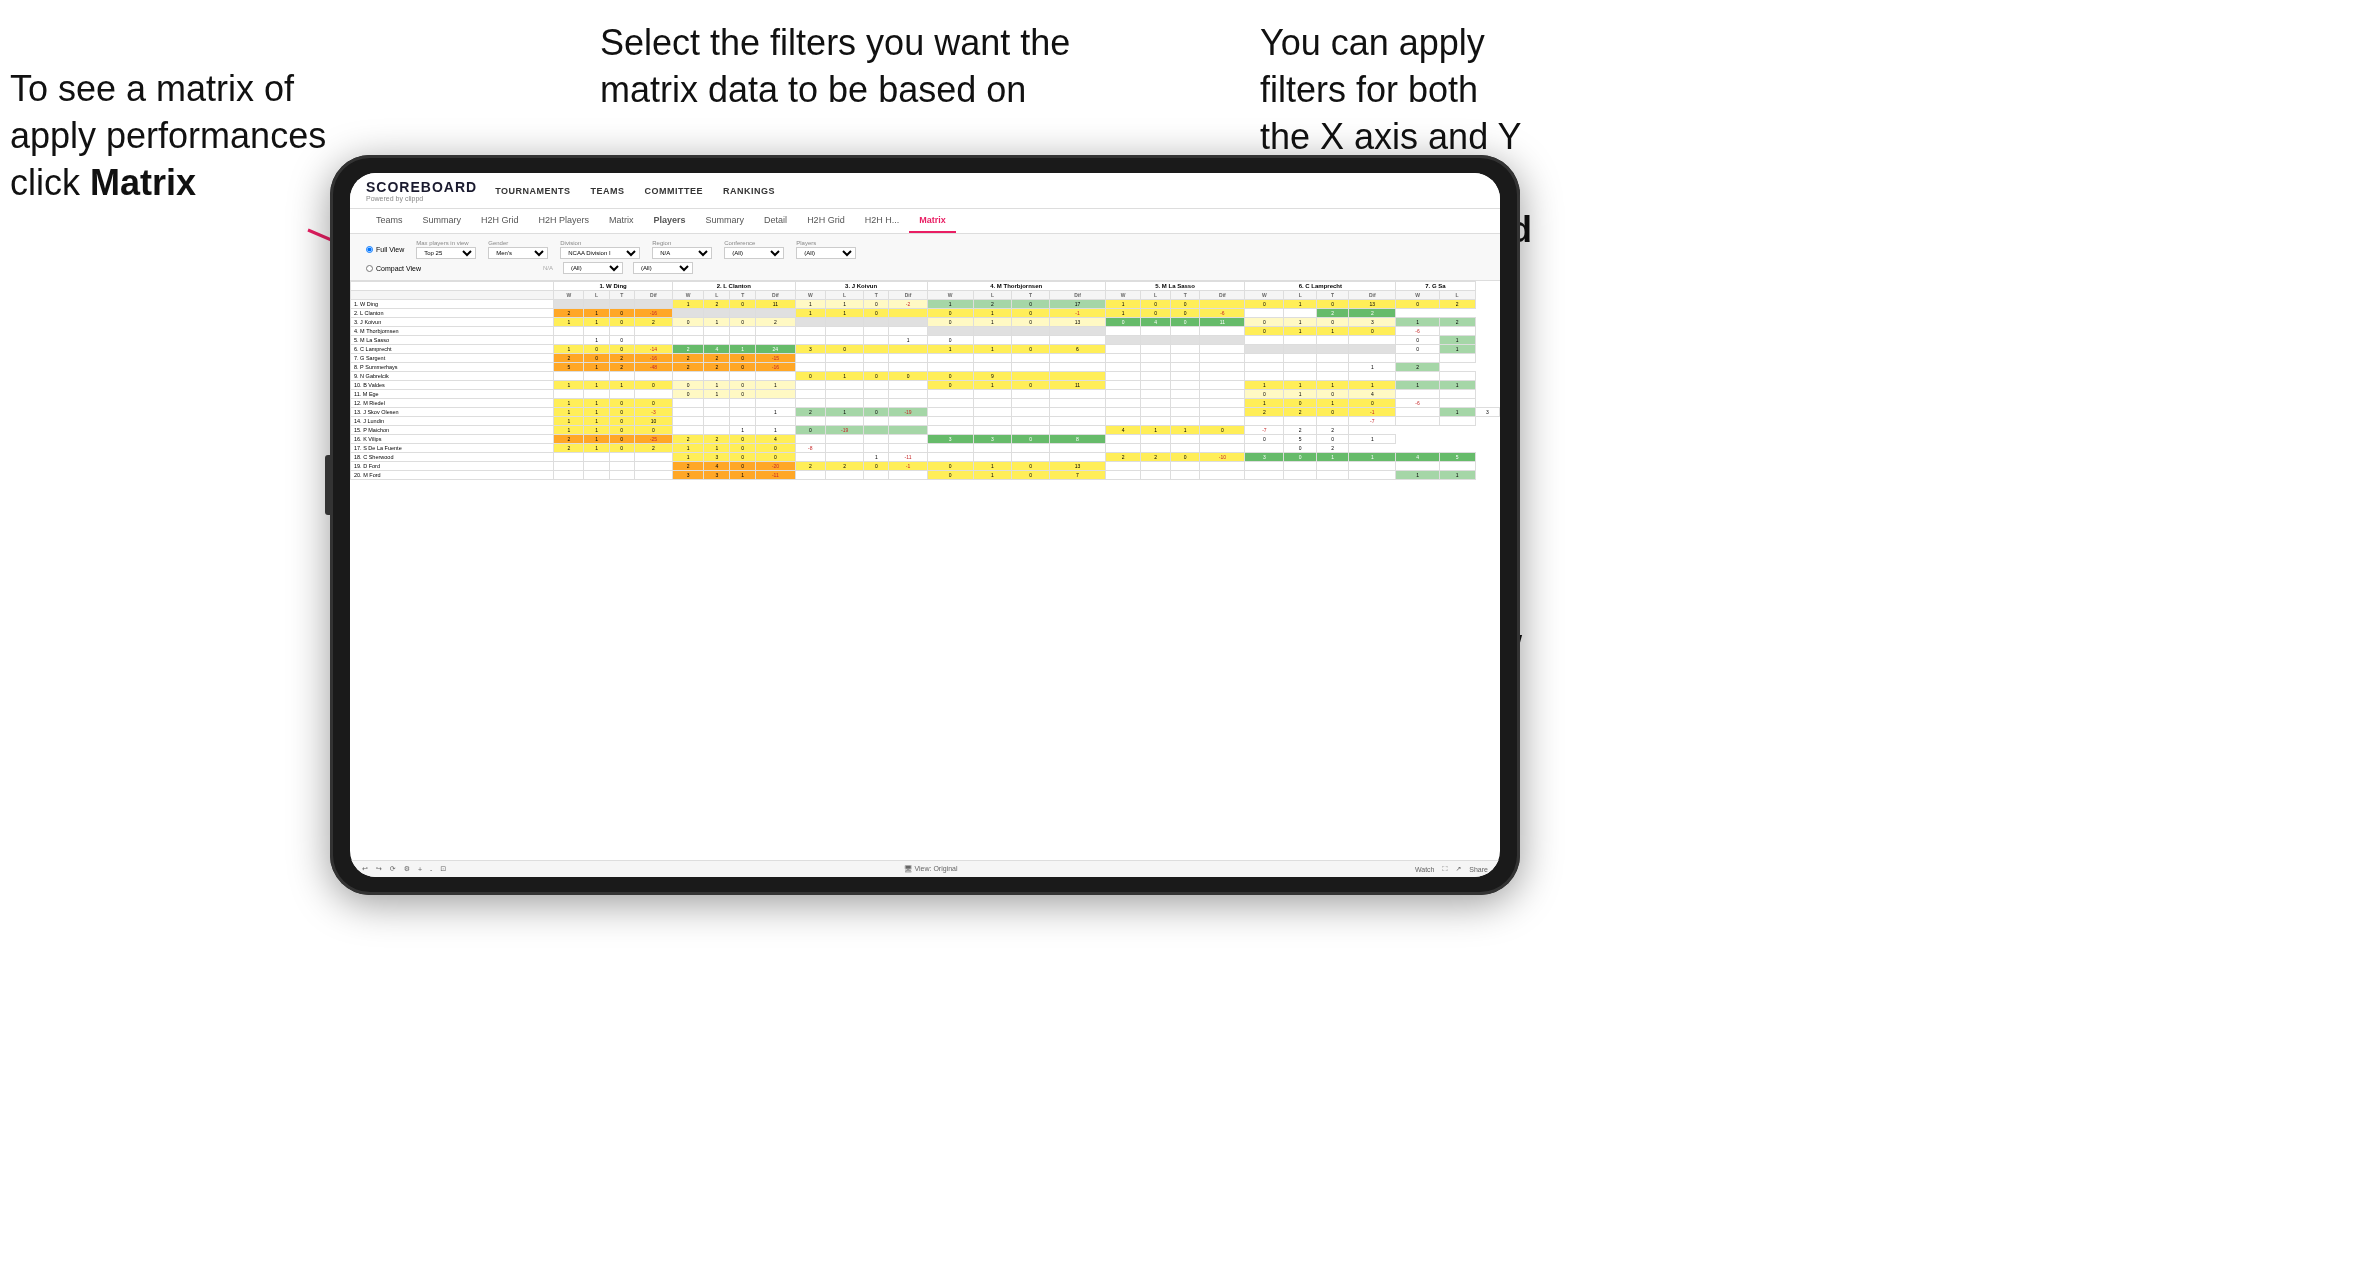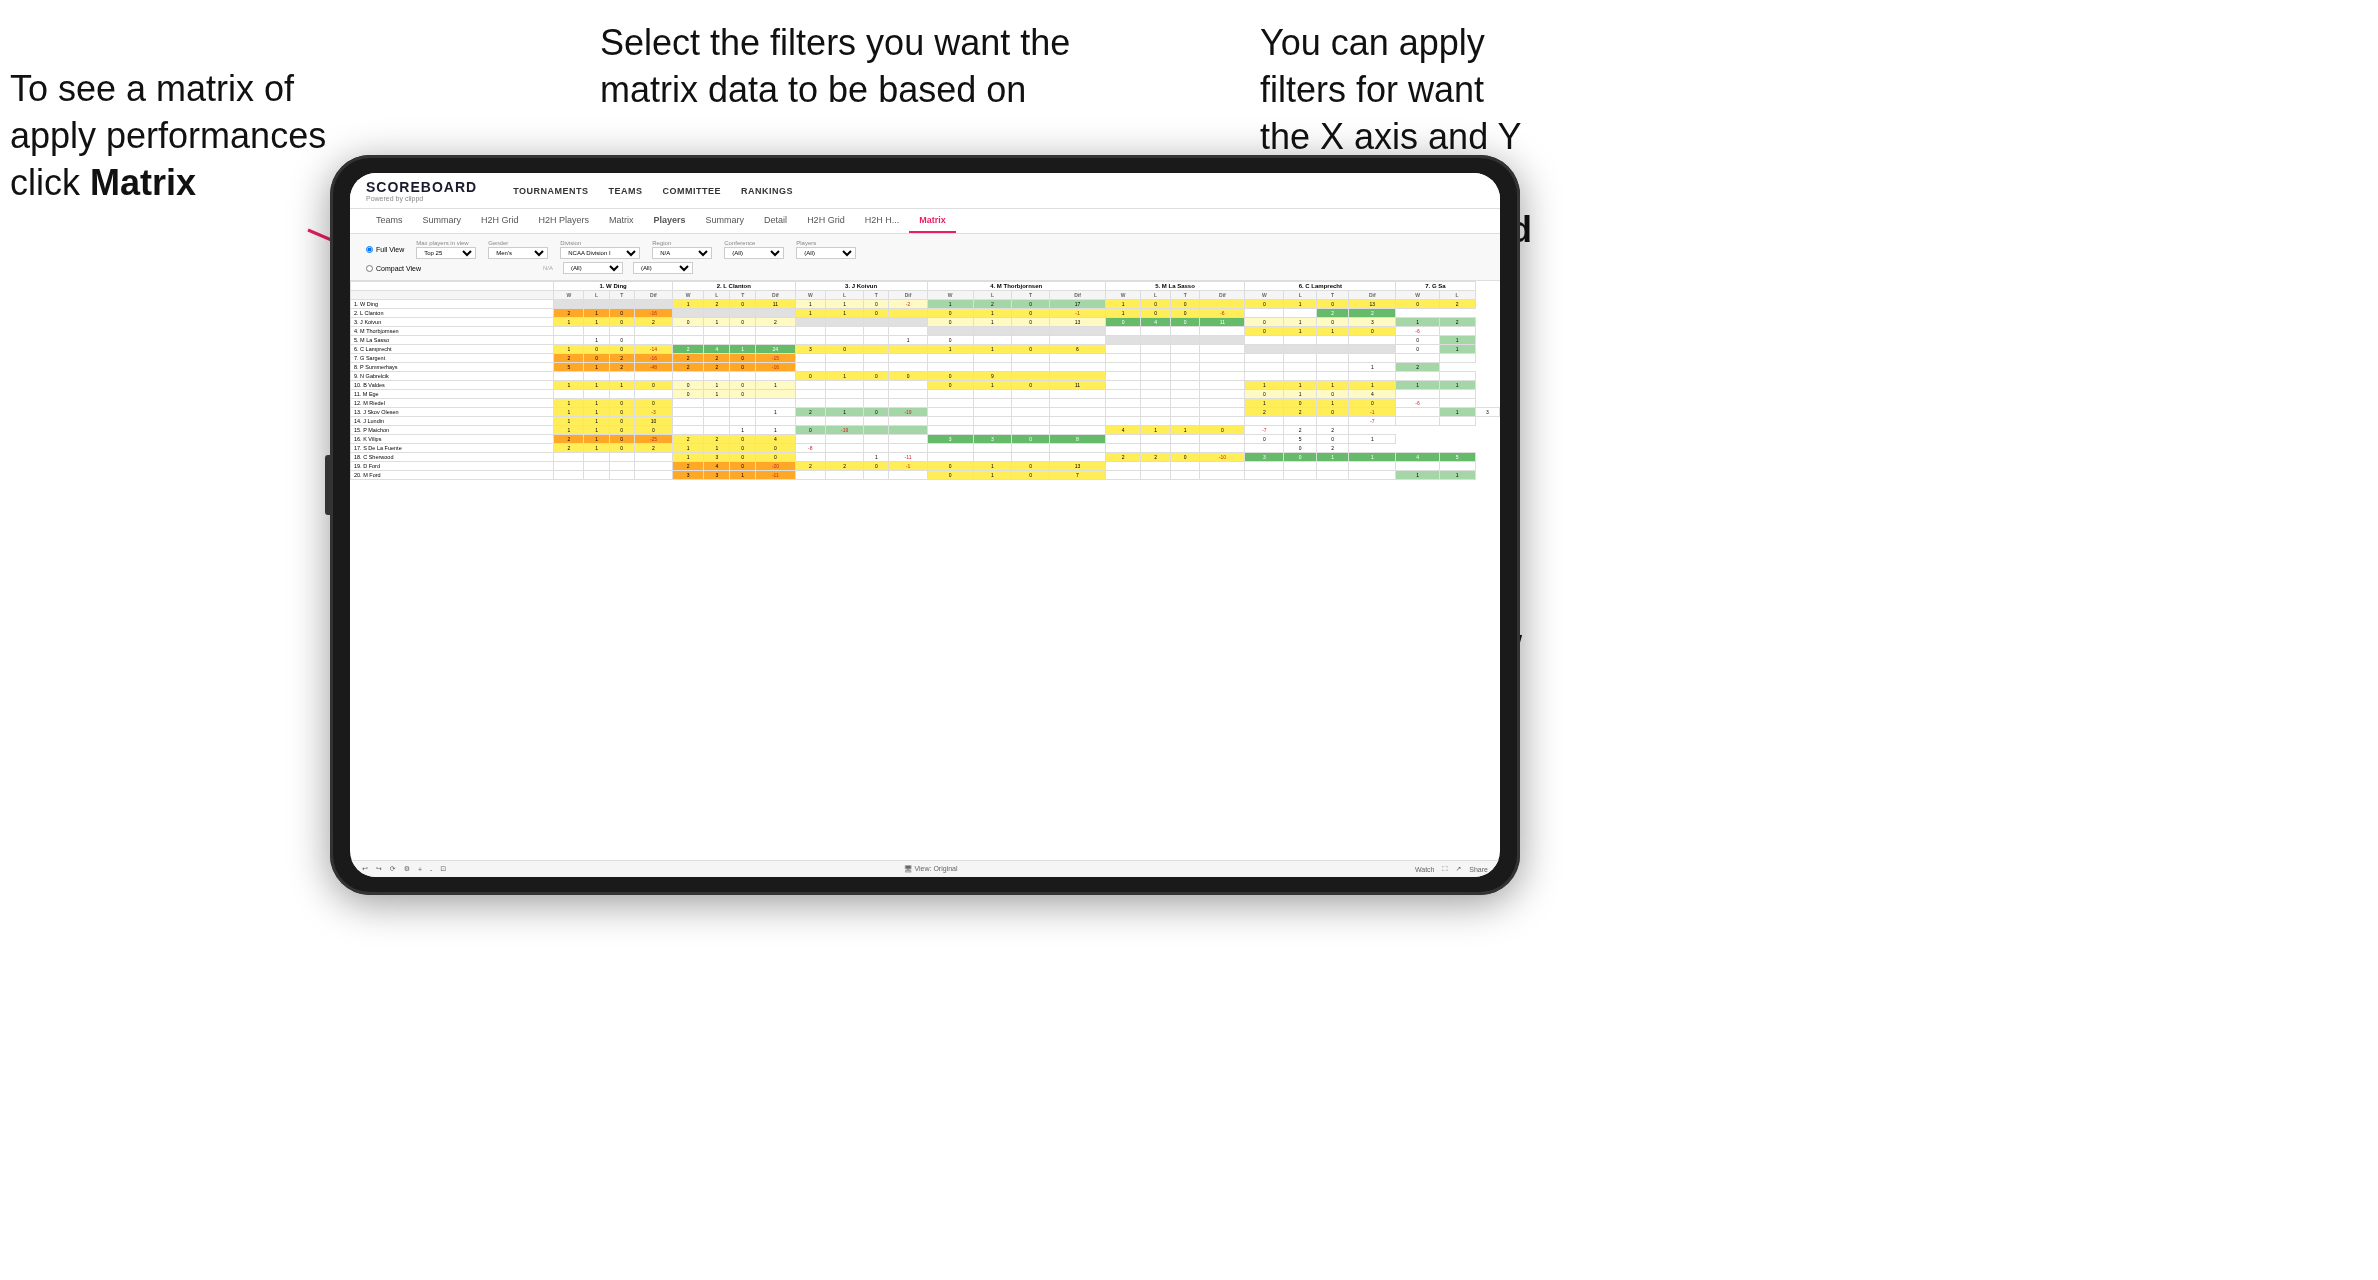--- a/index.html
+++ b/index.html
@@ -83,21 +83,21 @@
       border-radius: 3px 0 0 3px;
     }
 
     
     .app-header {
       background: #fff;
       border-bottom: 1px solid #ddd;
       padding: 6px 16px;
       display: flex;
       align-items: center;
-      gap: 36px;
+      gap: 18px;
     }
 
     .scoreboard-logo {
       display: flex;
       flex-direction: column;
     }
 
     .scoreboard-logo .logo-title {
       font-size: 14px;
       font-weight: 900;
@@ -297,21 +297,21 @@
   <span>click </span><strong>Matrix</strong>
 </div>
 
 <div id="ann-top-center" class="annotation">
   <span>Select the filters you want the</span><br>
   <span>matrix data to be based on</span>
 </div>
 
 <div id="ann-top-right" class="annotation">
   <span>You  can apply</span><br>
-  <span>filters for want</span><br>
+  <span>filters for both</span><br>
   <span>the X axis and Y</span><br>
   <span>Axis for </span><strong>Region,</strong><br>
   <strong>Conference and</strong><br>
   <strong>Team</strong>
 </div>
 
 <div id="ann-bottom-right" class="annotation" style="left:1240px; top:620px;">
   <span>Click here to view</span><br>
   <span>in full screen</span>
 </div>

